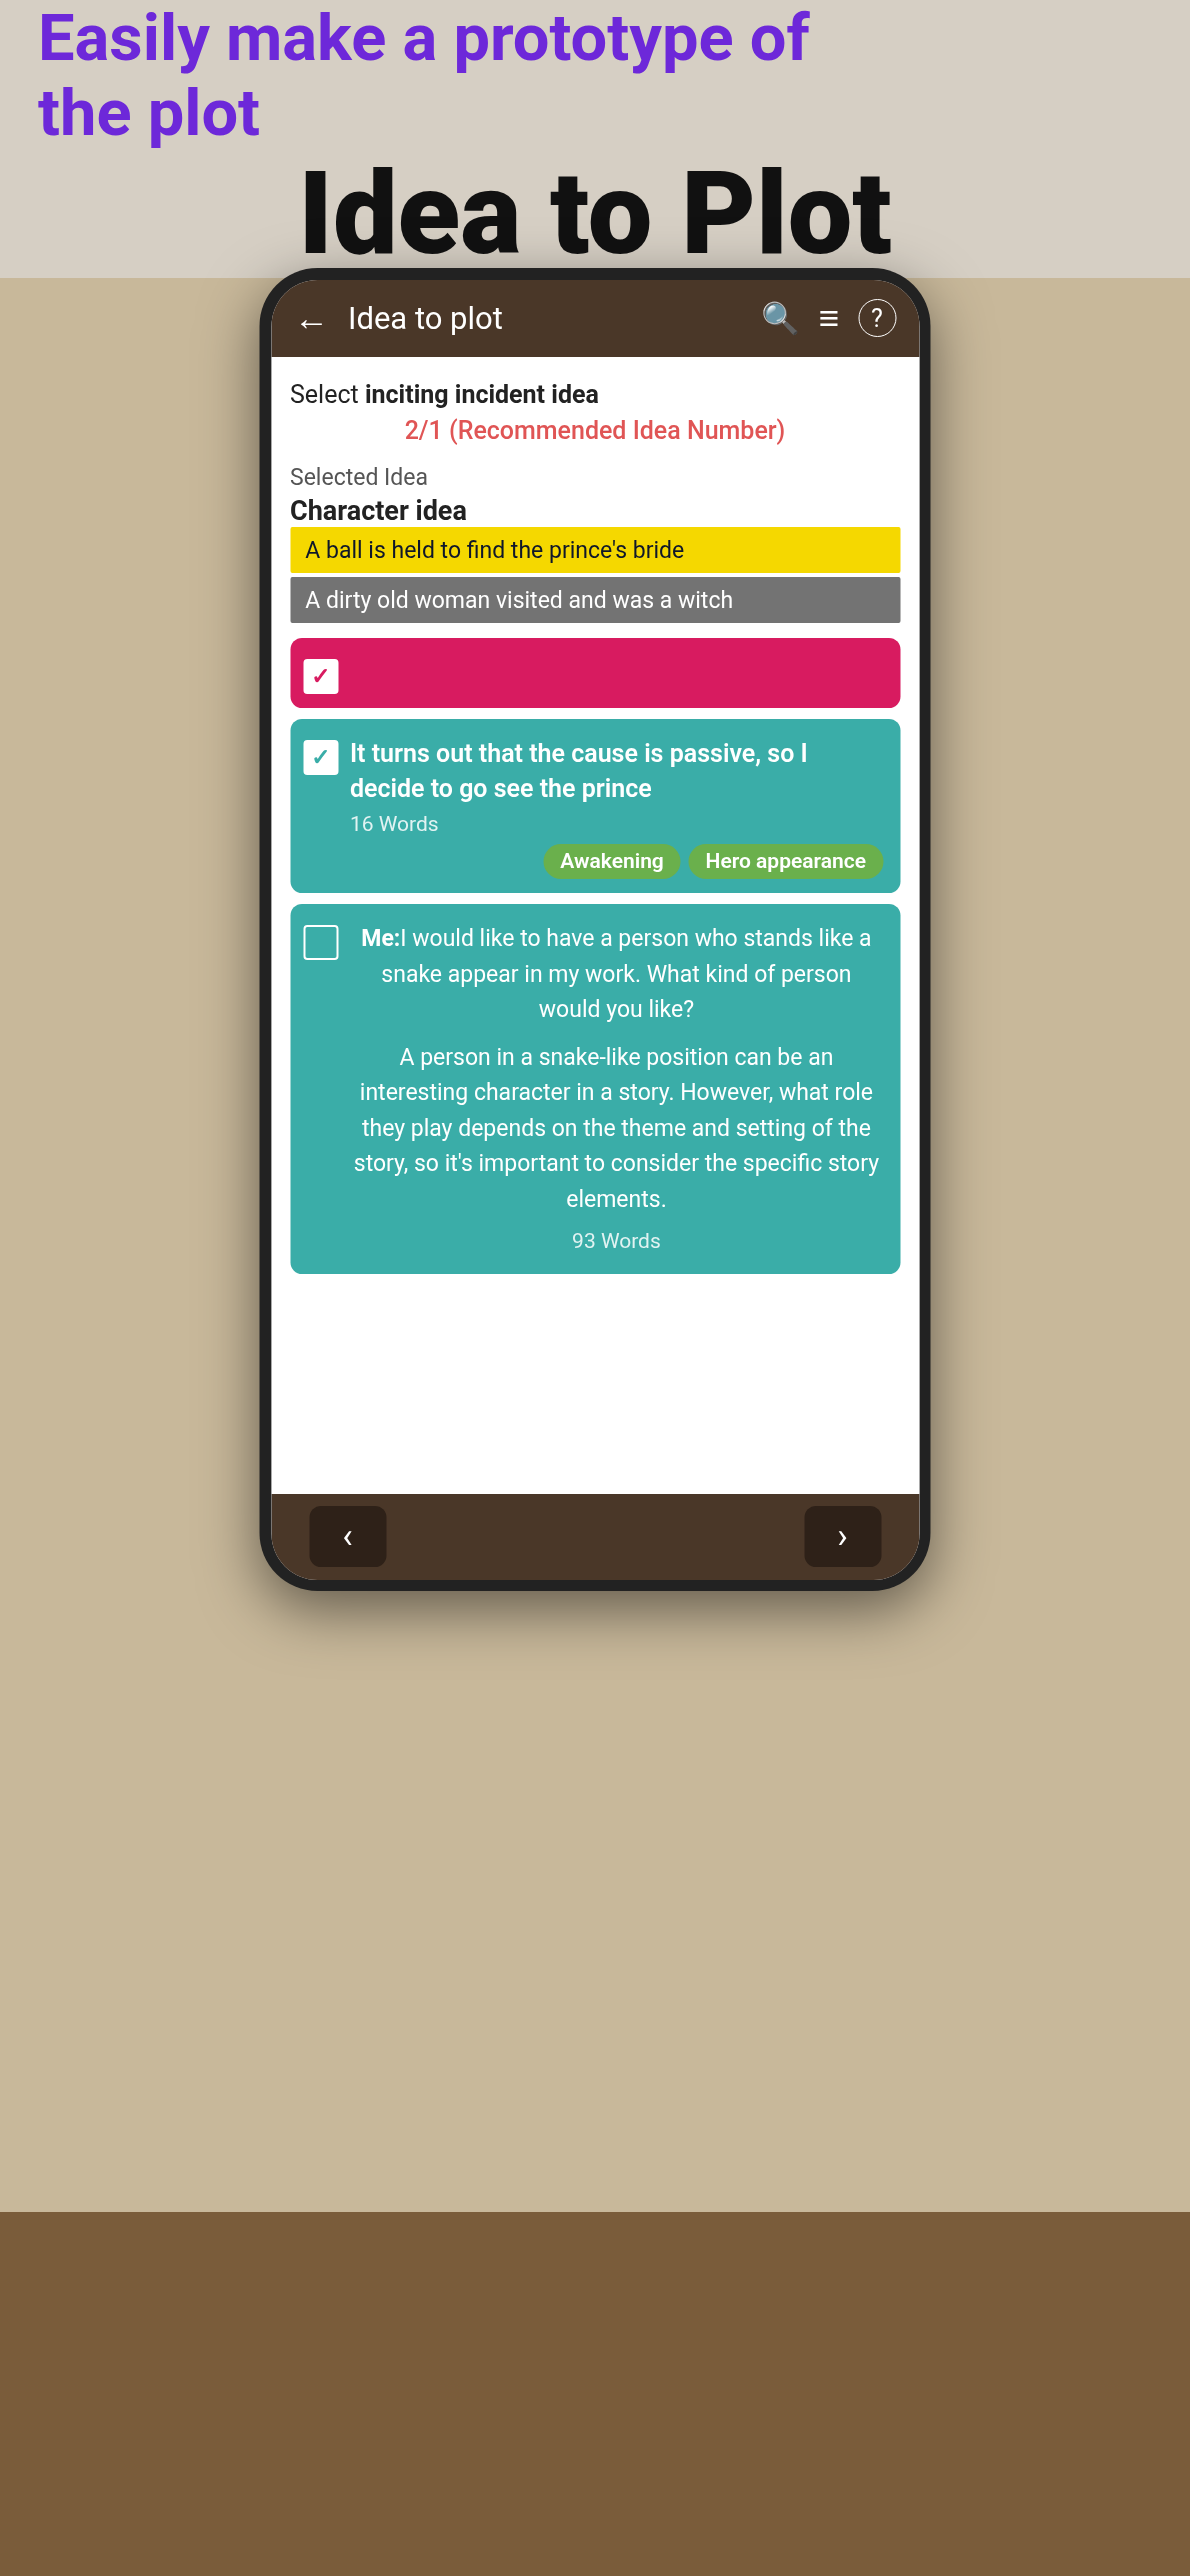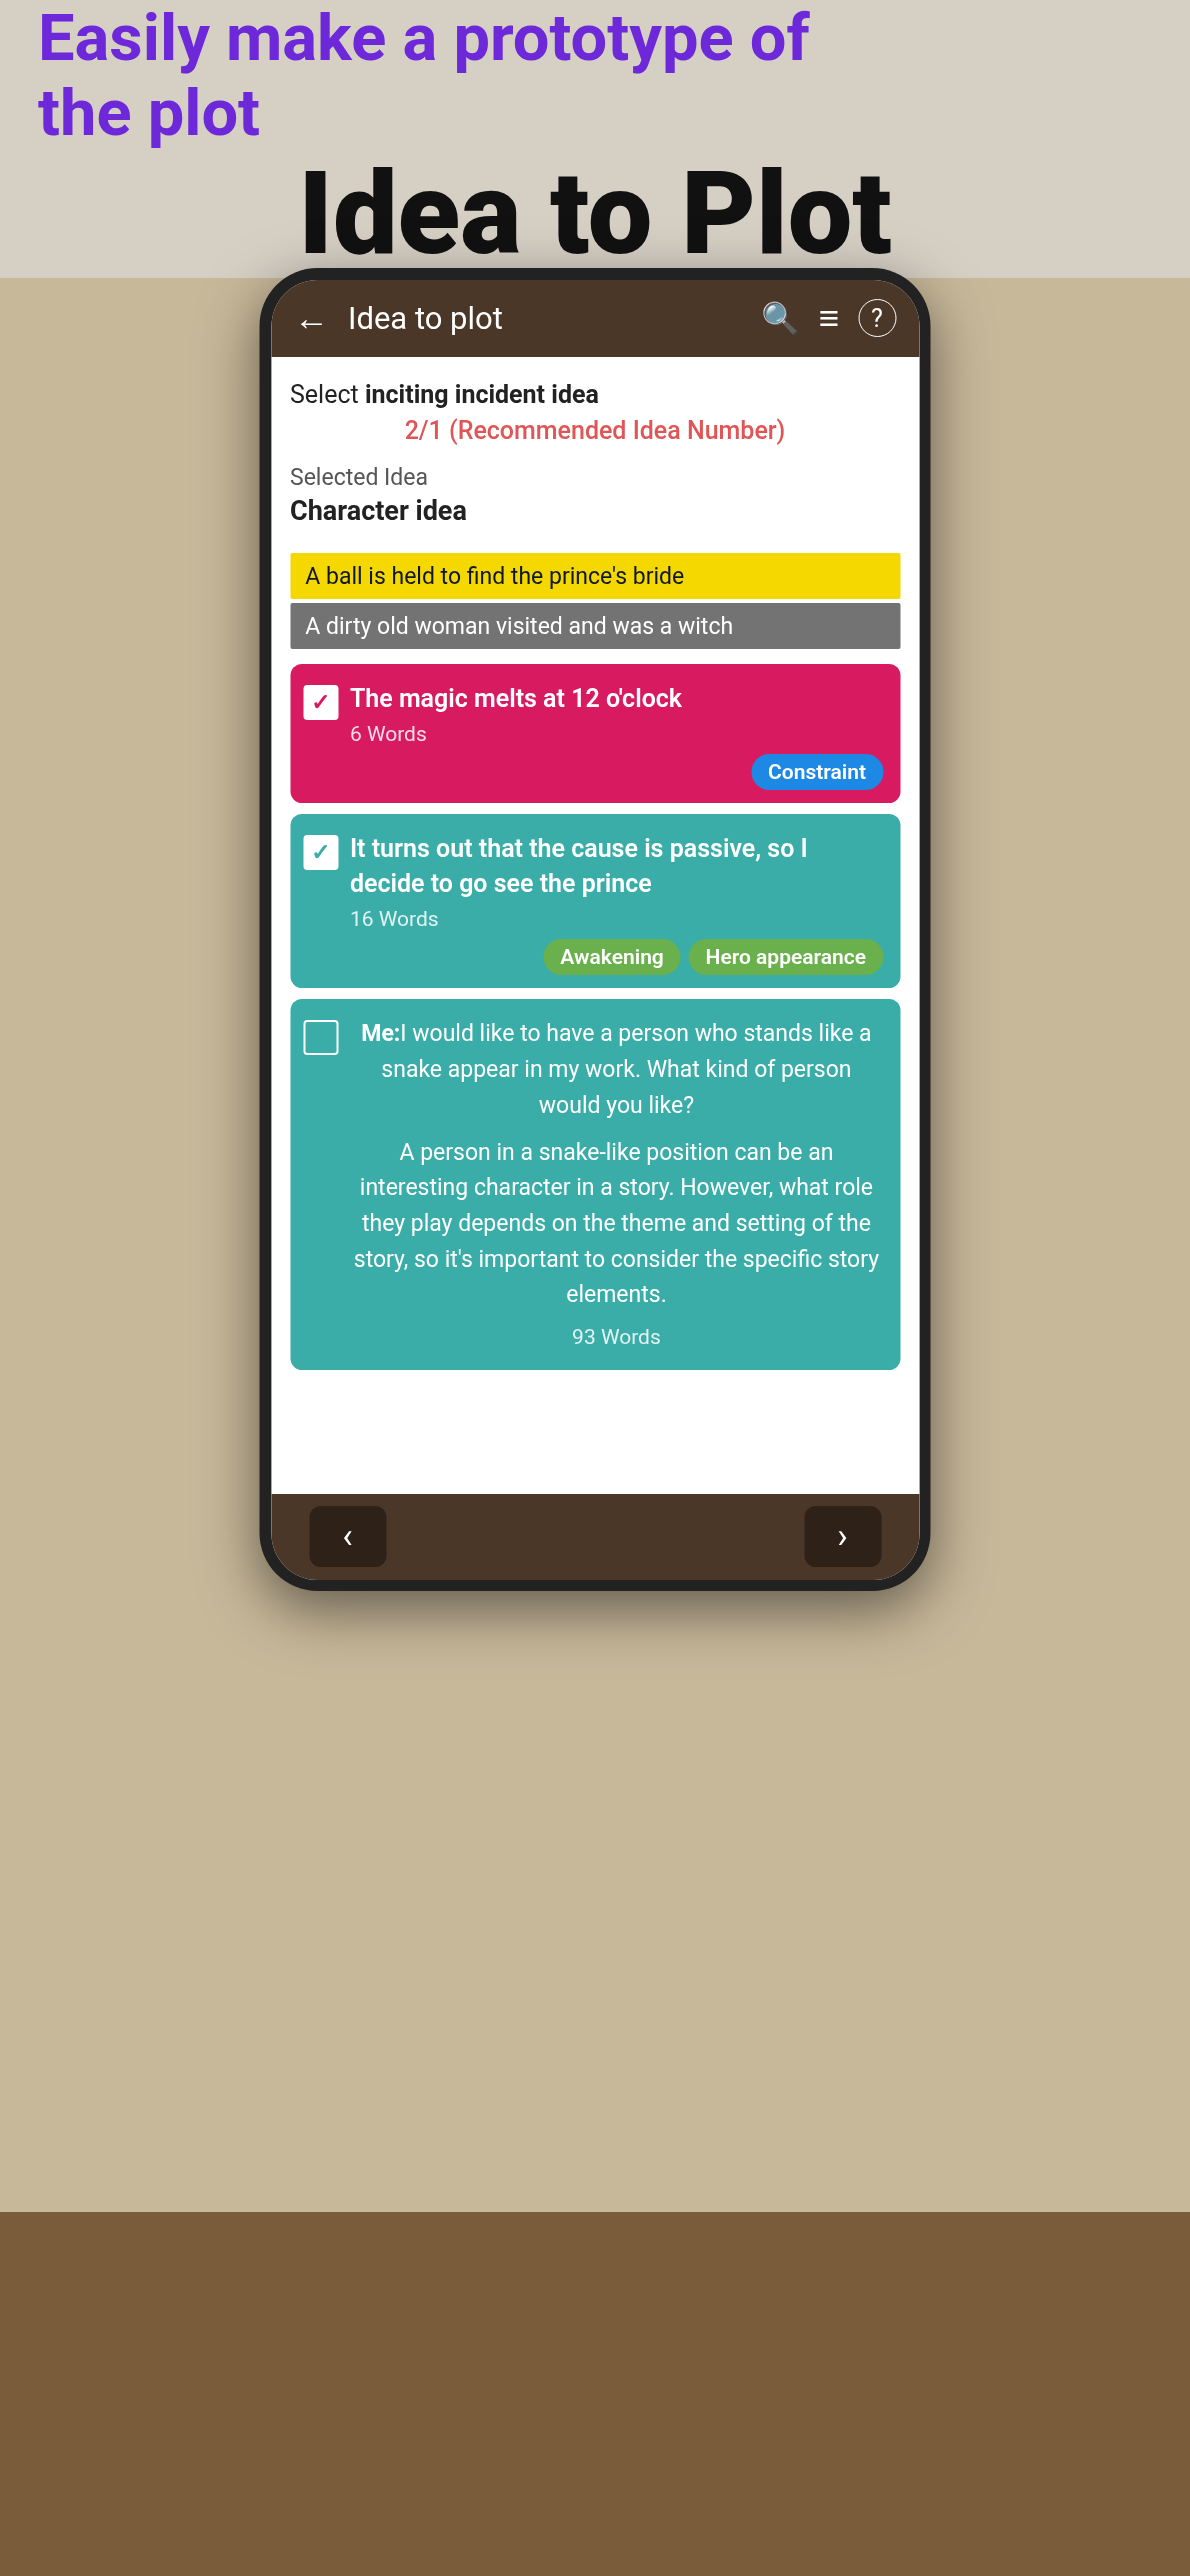--- a/index.html
+++ b/index.html
@@ -135,21 +135,21 @@
     .selected-idea-label {
       font-size: 23px;
       color: #555;
       margin-bottom: 3.8px;
     }
 
     .selected-idea-value {
       font-size: 27px;
       font-weight: 700;
       color: #222;
-      margin-bottom: 26px;
+      margin-bottom: 0;
     }
 
     .idea-tag-yellow {
       background: #f5d800;
       padding: 9.6px 15.3px;
       font-size: 23px;
       color: #0f172a;
       margin-bottom: 3.8px;
       border-radius: 1.9px;
     }
@@ -335,27 +335,20 @@
 
       <div class="selected-idea-label">Selected Idea</div>
       <div class="selected-idea-value">Character idea</div>
 
       <div class="idea-tag-yellow">A ball is held to find the prince's bride</div>
       <div class="idea-tag-black">A dirty old woman visited and was a witch</div>
 
       <div class="card card-pink">
         <div class="card-checkbox checked">
           <span class="checkmark">✓</span>
-        </div>
-        <div class="card-body">
-          <div class="card-text">The magic melts at 12 o'clock</div>
-          <div class="card-words">6 Words</div>
-          <div class="card-tags">
-            <span class="tag tag-blue">Constraint</span>
-          </div>
         </div>
       </div>
 
       <div class="card card-teal">
         <div class="card-checkbox checked">
           <span class="checkmark checkmark-teal">✓</span>
         </div>
         <div class="card-body">
           <div class="card-text">It turns out that the cause is passive, so I decide to go see the prince</div>
           <div class="card-words">16 Words</div>

